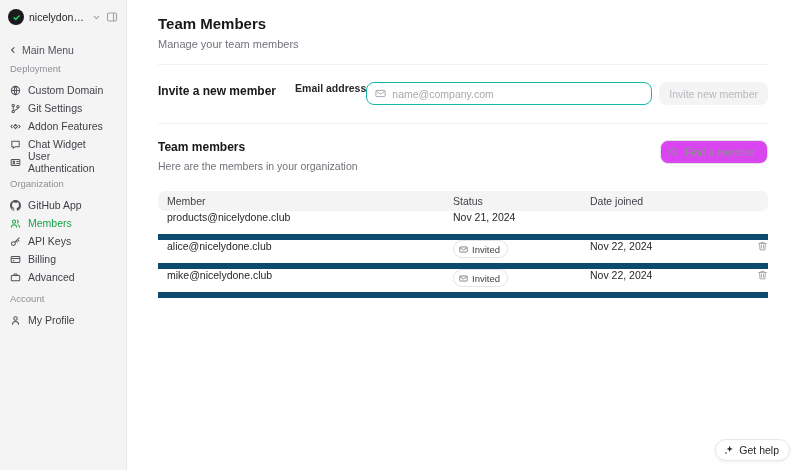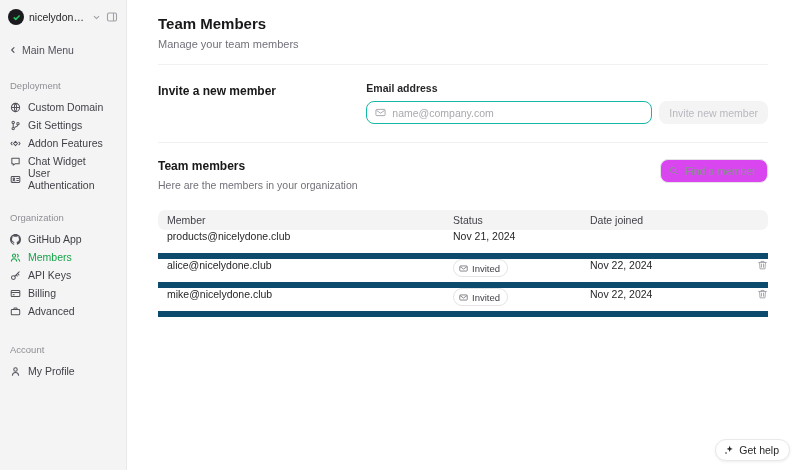--- a/index.html
+++ b/index.html
@@ -29,41 +29,41 @@
     white-space: nowrap; overflow: hidden; text-overflow: ellipsis;
   }
   .ws-chevron { color: #a1a1aa; flex: none; cursor: pointer; }
   .panel-btn { color: #a1a1aa; flex: none; cursor: pointer; background: none; border: none; padding: 0; }
 
   .main-menu {
     display: flex; align-items: center; gap: 5px; padding: 19px 8px 0 9px;
     color: #52525b; font-size: 10.5px; cursor: pointer;
   }
   .nav { padding: 0 8px; }
-  .section-label { margin: 24px 0 7px 2px; font-size: 9.5px; color: #8e8e95; }
+  .section-label { margin: 7px 0 7px 2px; font-size: 9.5px; color: #8e8e95; }
   .nav-item {
     display: flex; align-items: center; gap: 7px; height: 18px;
     font-size: 10.5px; color: #3f3f46; cursor: pointer; padding-left: 2px;
     border-radius: 5px;
   }
   .nav-item .ni { color: #52525b; flex: none; }
   .nav-item.active, .nav-item.active .ni { color: #16a34a; }
 
   
   .main { position: absolute; left: 128px; right: 0; top: 0; bottom: 0; background: #fff; }
   .page-header { padding: 15px 32px 0 30px; }
   .page-title { font-size: 15px; font-weight: 700; color: #18181b; }
   .page-subtitle { margin-top: 6px; font-size: 11px; color: #71717a; }
 
   .section { margin: 0 32px 0 30px; border-bottom: 1px solid #f1f1f3; }
   .page-header-divider { margin-top: 14px; border-bottom: 1px solid #f1f1f3; }
 
   .invite-section { display: flex; justify-content: space-between; padding: 17px 0 18px 0; }
   .invite-title { font-size: 12px; font-weight: 600; color: #18181b; padding-top: 2px; }
-  .invite-form { display: flex; flex-direction: column; }
+  .invite-form { display: flex; }
   .field-label { font-size: 10.5px; font-weight: 600; color: #27272a; margin-bottom: 7px; }
   .form-row { display: flex; gap: 7px; }
   .input-box {
     display: flex; align-items: center; gap: 6px;
     width: 286px; height: 23px; border: 1px solid #14b8a6; border-radius: 8px;
     padding: 0 8px; background: #fff; color: #a1a1aa;
   }
   .input-box input {
     border: none; outline: none; flex: 1; font-size: 10.5px;
     font-family: "Liberation Sans", sans-serif; color: #27272a; background: transparent; min-width: 0;

